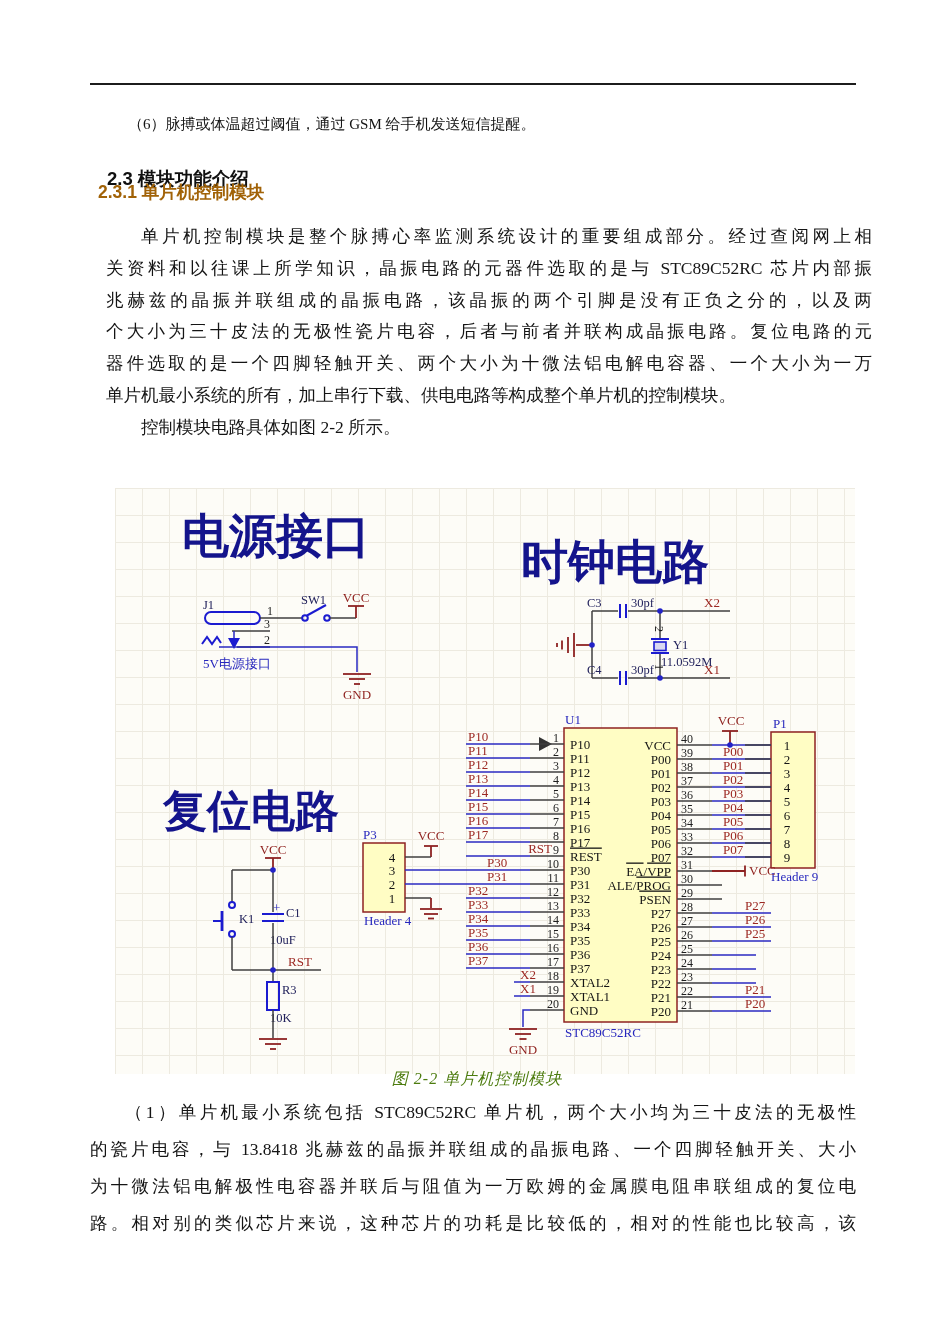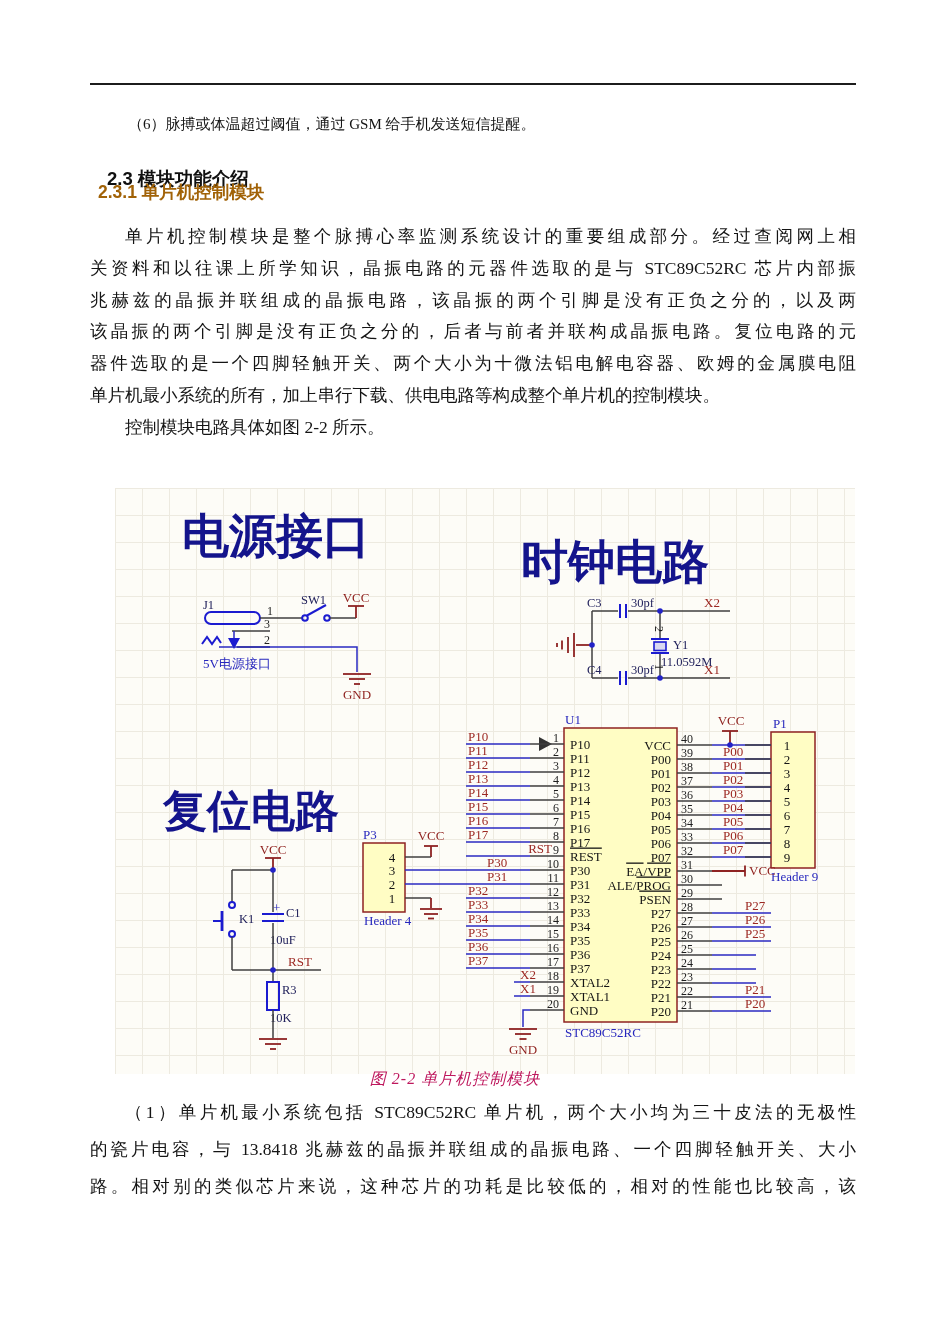--- a/index.html
+++ b/index.html
@@ -6,26 +6,26 @@
   body{width:950px;height:1344px;background:#ffffff;position:relative;
        font-family:"Liberation Serif","DejaVu Serif",serif;color:#141414;}
   .page{position:absolute;inset:0;overflow:hidden;}
   .top-rule{position:absolute;left:90px;top:83px;width:766px;height:2px;background:#1c1c1c;}
   .p6{position:absolute;left:90px;top:115px;width:766px;font-size:15px;text-indent:38px;}
   .h23{position:absolute;left:90px;top:149px;margin:17px;
        font-family:"Liberation Sans","DejaVu Sans",sans-serif;font-weight:bold;font-size:18.5px;color:#101010;}
   .h231{position:absolute;left:90px;top:172px;margin:8px;
        font-family:"Liberation Sans","DejaVu Sans",sans-serif;font-weight:bold;font-size:17.5px;color:#a16207;}
   .para{position:absolute;left:90px;width:766px;font-size:17.5px;}
-  .para1{top:221px;line-height:31.8px;}
+  .para1{top:221px;line-height:31.8px;margin-left:16px;}
   .para2{top:1094px;line-height:37px;}
   .jline{text-align:justify;text-align-last:justify;}
   .indent{text-indent:35px;}
-  .caption{position:absolute;left:72px;top:1069px;width:766px;text-align:center;
-           font-size:16px;font-style:italic;color:#be185d;letter-spacing:1px;font-family:Liberation Serif, serif;}
+  .caption{position:absolute;left:94px;top:1069px;width:766px;text-align:center;
+           font-size:16px;font-style:italic;color:#4d7c0f;letter-spacing:1px;font-family:Liberation Serif, serif;}
   .schematic{position:absolute;left:115px;top:488px;width:740px;height:586px;
      background-color:#fdfcf7;
      background-image:linear-gradient(to right,#edeae0 1px,transparent 1px),
                       linear-gradient(to bottom,#edeae0 1px,transparent 1px);
      background-size:27px 27px;}
   .schematic svg{position:absolute;left:0;top:0;
      font-family:"Liberation Serif","DejaVu Serif",serif;}
   
   .ttitle{font-size:47px;font-weight:bold;fill:#14148c;}
   .ttitle2{font-size:44px;font-weight:bold;fill:#14148c;}
@@ -50,22 +50,22 @@
 <div class="page">
   <div class="top-rule"></div>
   <div class="p6">（6）脉搏或体温超过阈值，通过 GSM 给手机发送短信提醒。</div>
   <h2 class="h23">2.3 模块功能介绍</h2>
   <h3 class="h231">2.3.1 单片机控制模块</h3>
 
   <div class="para para1">
     <div class="jline indent">单片机控制模块是整个脉搏心率监测系统设计的重要组成部分。经过查阅网上相</div>
     <div class="jline">关资料和以往课上所学知识，晶振电路的元器件选取的是与 STC89C52RC 芯片内部振</div>
     <div class="jline">兆赫兹的晶振并联组成的晶振电路，该晶振的两个引脚是没有正负之分的，以及两</div>
-    <div class="jline">该晶振的两个引脚是没有正负之分的，后者与前者并联构成晶振电路。复位电路的元</div>
-    <div class="jline">器件选取的是一个四脚轻触开关、两个大小为十微法铝电解电容器、欧姆的金属膜电阻</div>
+    <div class="jline">个大小为三十皮法的无极性瓷片电容，后者与前者并联构成晶振电路。复位电路的元</div>
+    <div class="jline">器件选取的是一个四脚轻触开关、两个大小为十微法铝电解电容器、一个大小为一万</div>
     <div>单片机最小系统的所有，加上串行下载、供电电路等构成整个单片机的控制模块。</div>
     <div class="indent">控制模块电路具体如图 2-2 所示。</div>
   </div>
 
   <div class="schematic">
     <svg width="740" height="586" viewBox="0 0 740 586">
 
       <g>
         <text class="ttitle" x="67" y="64">电源接口</text>
         <text class="tdes" x="88" y="121">J1</text>
@@ -441,15 +441,16 @@
           <text x="277" y="414.5" class="tname" text-anchor="middle">1</text>
         </g>
     </svg>
   </div>
 
   <div class="caption">图 2-2 单片机控制模块</div>
 
   <div class="para para2">
     <div class="jline indent">（1）单片机最小系统包括 STC89C52RC 单片机，两个大小均为三十皮法的无极性</div>
     <div class="jline">的瓷片电容，与 13.8418 兆赫兹的晶振并联组成的晶振电路、一个四脚轻触开关、大小</div>
+    <div class="jline">为十微法铝电解极性电容器并联后与阻值为一万欧姆的金属膜电阻串联组成的复位电</div>
     <div class="jline">路。相对别的类似芯片来说，这种芯片的功耗是比较低的，相对的性能也比较高，该</div>
   </div>
 </div>
 
 </body></html>

